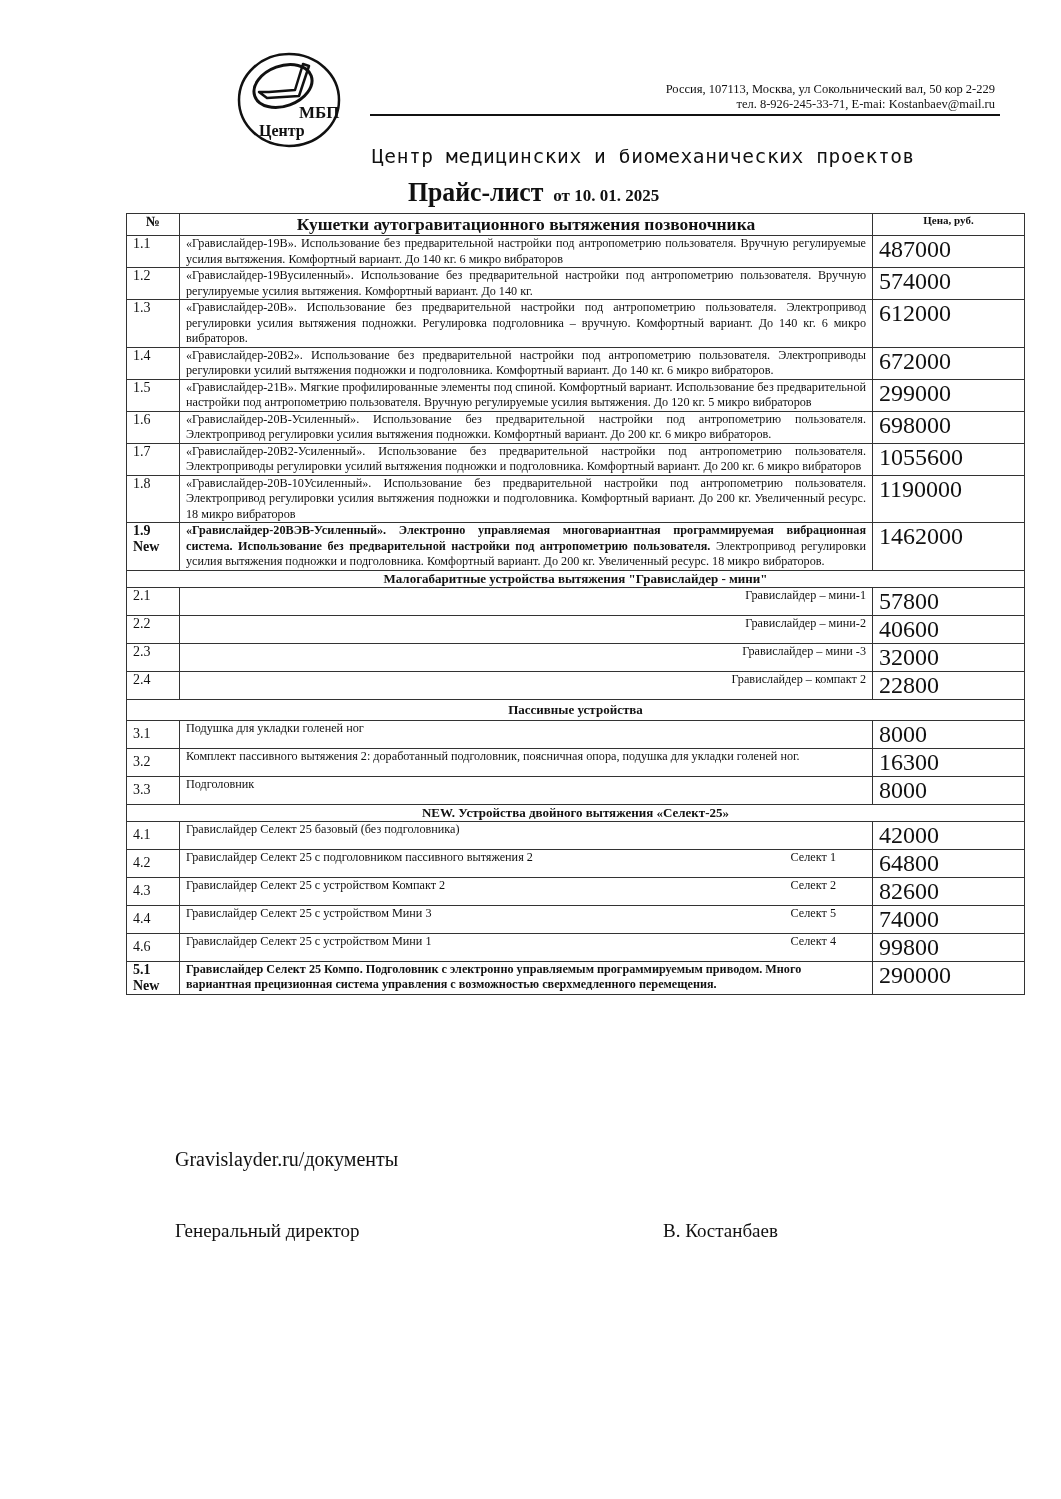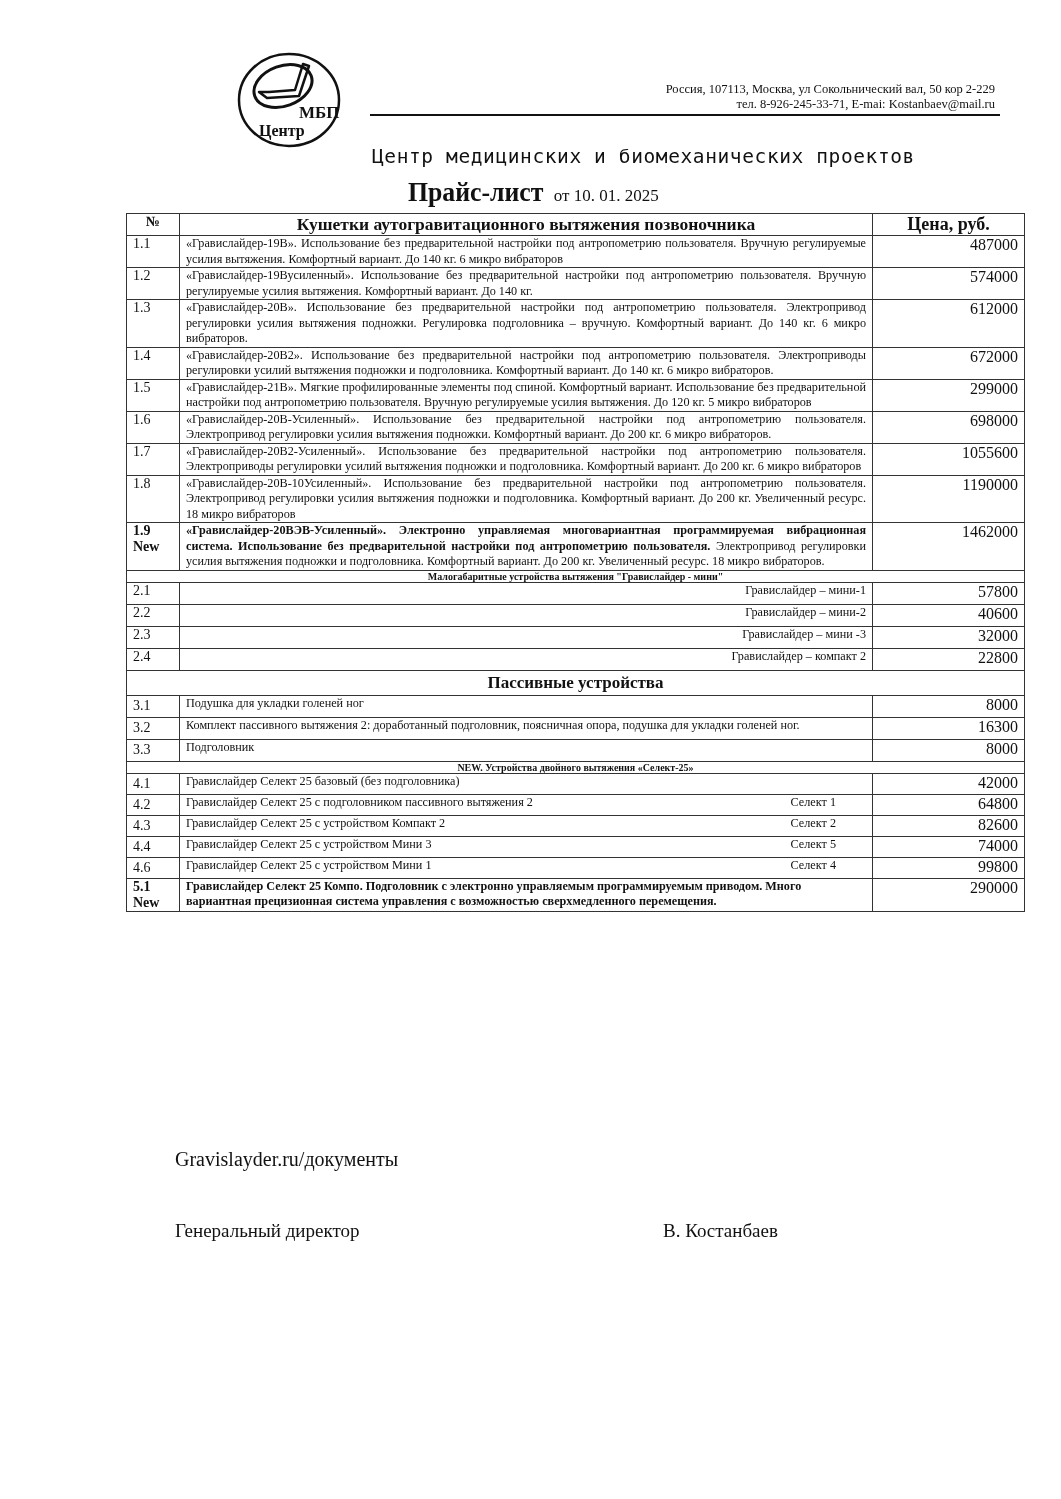--- a/index.html
+++ b/index.html
@@ -8,40 +8,40 @@
 
     .logo { position: absolute; left: 237px; top: 52px; width: 104px; height: 96px; }
     .address { position: absolute; right: 66px; top: 82px; text-align: right;
                font-size: 12.5px; line-height: 15px; }
     .header-rule { position: absolute; left: 370px; top: 114px; width: 630px; height: 2px; background: #111; }
     .org-name { position: absolute; left: 372px; top: 126px;
                 font-family: "DejaVu Sans Mono", monospace; font-size: 19.5px; letter-spacing: 0.6px; margin-top: 19px; }
 
     .title { position: absolute; left: 0; width: 1061px; top: 176px; text-align: center; white-space: nowrap; }
     .title .big { font-size: 28px; font-weight: bold; transform: scaleX(0.92); display: inline-block; }
-    .title .small { font-size: 17px; font-weight: normal; }
+    .title .small { font-size: 17px; font-weight: bold; }
 
     table.price { position: absolute; left: 126px; top: 213px; width: 899px;
                   border-collapse: collapse; table-layout: fixed; }
     table.price td, table.price th { border: 1.5px solid #333; padding: 0 6px; vertical-align: top; }
     col.c-no { width: 53px; }
     col.c-price { width: 152px; }
     th { font-weight: bold; }
     th.h-no { font-size: 14px; text-align: center; }
     th.h-title { font-size: 17.5px; text-align: center; }
-    th.h-price { font-size: 18px; text-align: center; margin-left: 20px; }
+    th.h-price { font-size: 11px; text-align: center; margin-left: 20px; }
 
     td.no { font-size: 14px; padding-top: 2px; }
     td.no.mid { vertical-align: middle; }
     td.desc { font-size: 12.2px; line-height: 15.5px; text-align: justify; padding: 1px 6px 1px 6px; }
     td.desc.center { text-align: right; }
     td.desc.left { text-align: left; }
-    td.price { font-size: 16px; text-align: right; padding-top: 2px; margin-top: 23px; }
-    td.section { text-align: center; font-weight: bold; font-size: 10px; padding: 1px 0; }
-    td.section.big { font-size: 17px; padding: 2px 0; }
+    td.price { font-size: 24px; text-align: left; padding-top: 2px; margin-top: 23px; }
+    td.section { text-align: center; font-weight: bold; font-size: 13px; padding: 1px 0; }
+    td.section.big { font-size: 13px; padding: 2px 0; }
     .b { font-weight: bold; }
     .selekt { float: right; margin-right: 30px; }
 
     .r-short td { height: 21px; }
     .r-mid td { height: 20px; }
 
     .footer-link { position: absolute; left: 175px; top: 1148px; font-size: 20px; }
     .signature { position: absolute; top: 1220px; font-size: 19px; }
     .sig-role { left: 175px; }
     .sig-name { left: 663px; }

